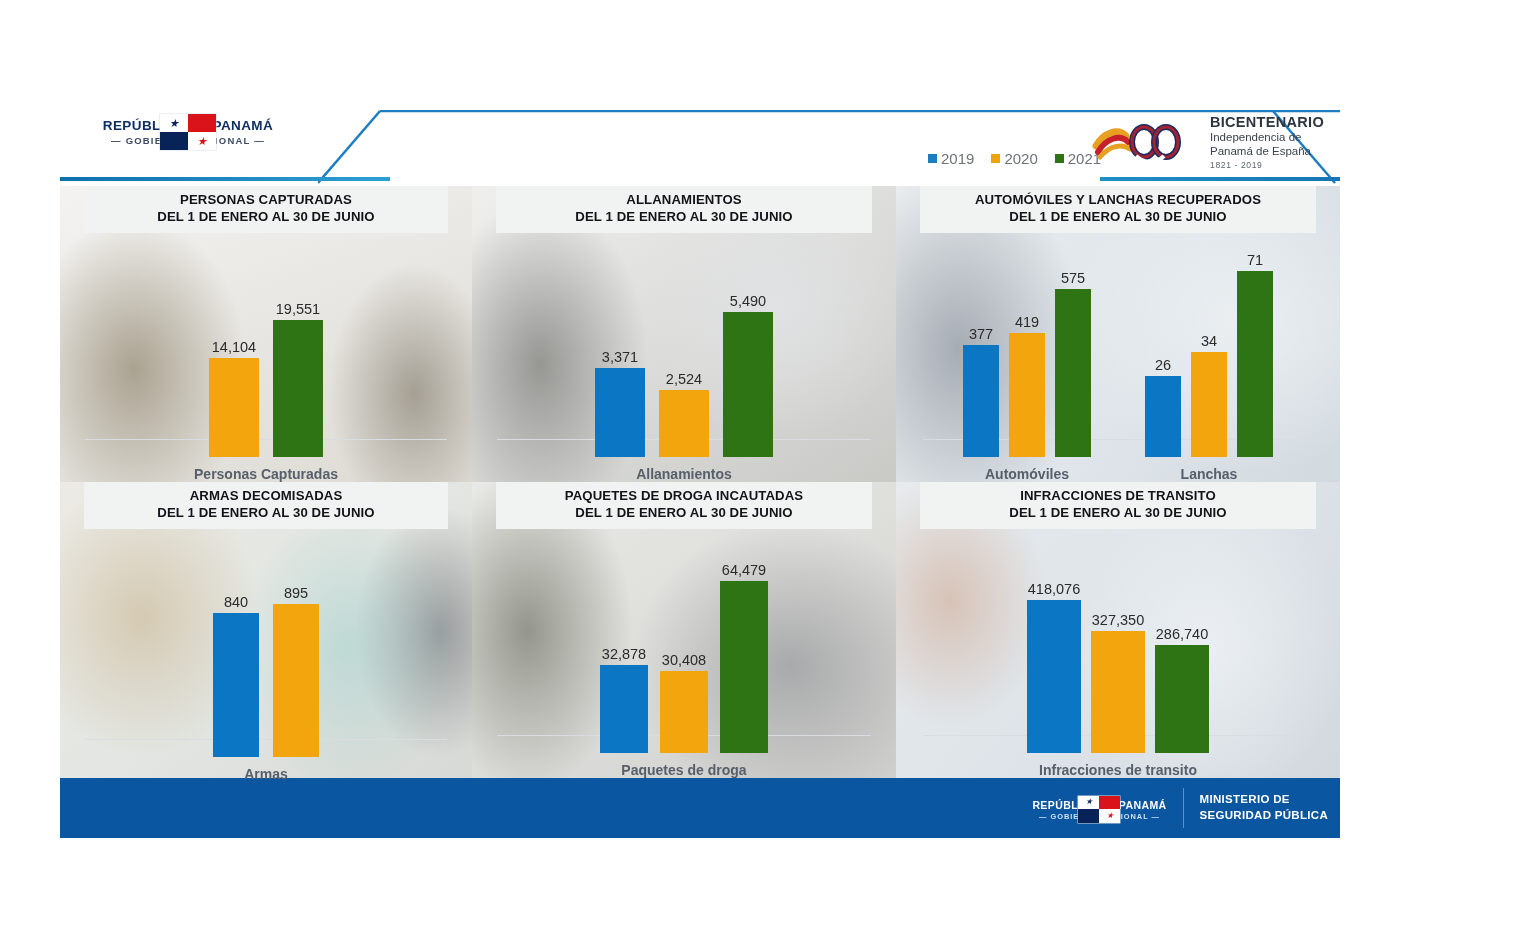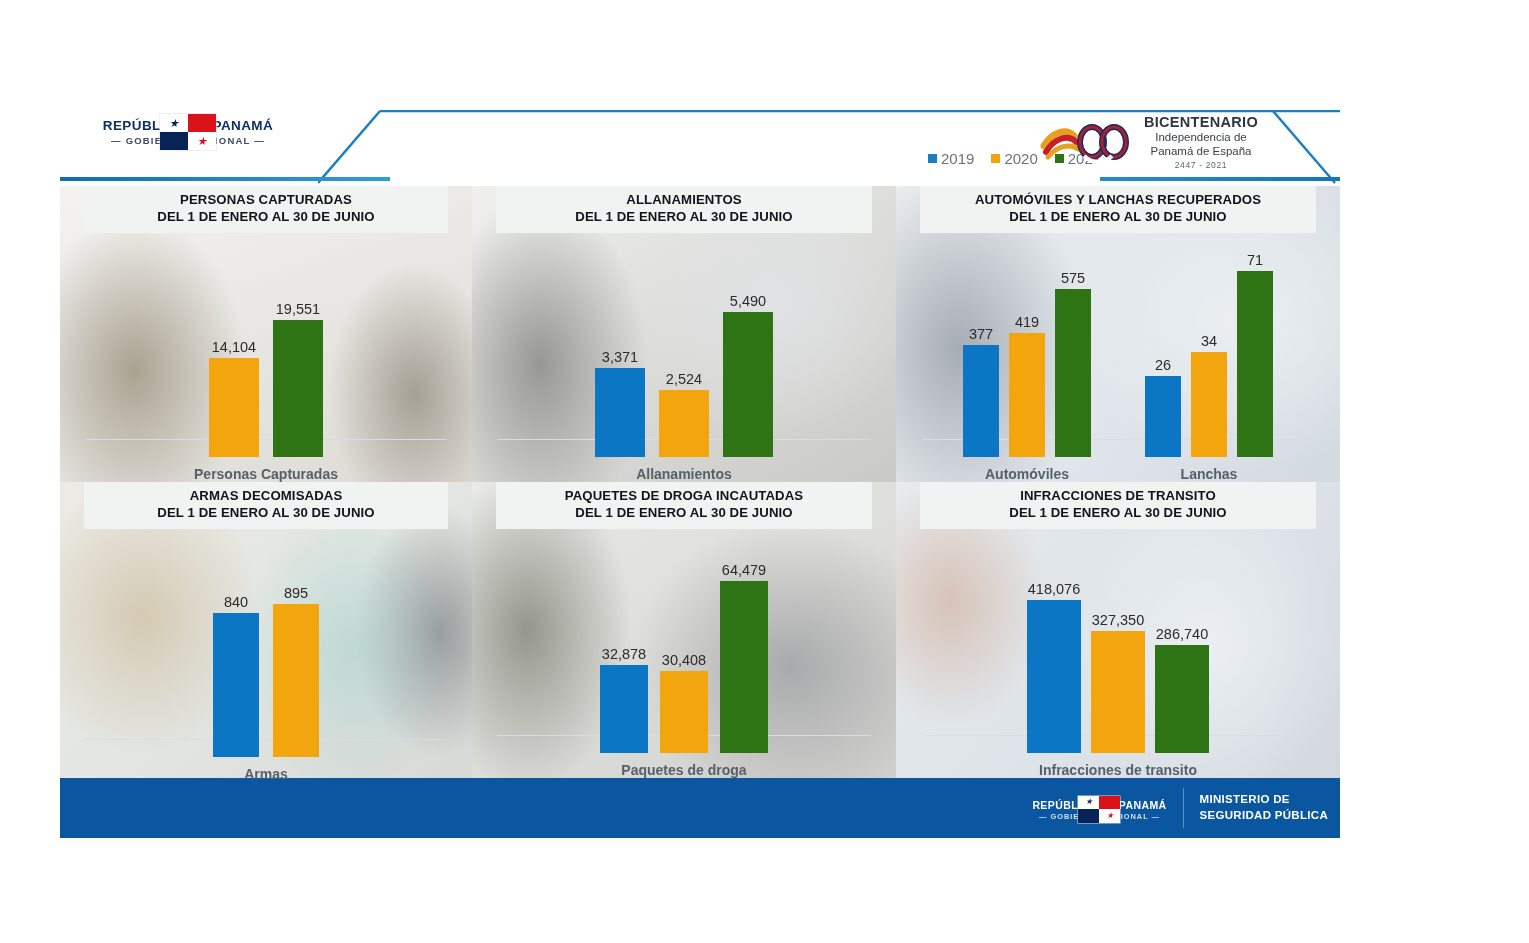--- a/index.html
+++ b/index.html
@@ -121,22 +121,22 @@
 
   .legend {
     position: absolute; left: 852px; top: 42px;
     display: flex; align-items: center; gap: 17px; padding-left: 16px;
   }
   .lg-item { display:flex; align-items:center; gap:4px; }
   .lg-swatch { width: 9px; height: 9px; display:block; }
   .lg-label { font-size: 15px; color: #6e7279; font-weight: 400; }
 
   .bicent {
-    position: absolute; left: 980px; top: 6px;
-    display: flex; align-items: center; gap: 8px; text-align: center;
+    position: absolute; left: 1032px; top: 6px;
+    display: flex; align-items: center; gap: 22px;
   }
   .bicent-mark { width: 96px; height: 52px; }
   .bicent-txt { line-height:1.18; }
   .bc-l1 { font-size: 14.5px; font-weight: bold; color:#2d3640; letter-spacing:0.3px; }
   .bc-l2 { font-size: 11.5px; color:#3a434d; }
   .bc-l3 { font-size: 11.5px; color:#3a434d; }
   .bc-l4 { font-size: 8.6px; color:#5d666f; letter-spacing:0.6px; margin-top:2px; }
 
   
   .grid {
@@ -300,21 +300,21 @@
         <ellipse cx="52" cy="26" rx="12" ry="15" stroke="#1b2b5e" stroke-width="6" fill="none"></ellipse>
         <ellipse cx="52" cy="26" rx="12" ry="15" stroke="#c8202a" stroke-width="3" fill="none" opacity=".8"></ellipse>
         <ellipse cx="74" cy="26" rx="12" ry="15" stroke="#1b2b5e" stroke-width="6" fill="none"></ellipse>
         <ellipse cx="74" cy="26" rx="12" ry="15" stroke="#c8202a" stroke-width="3" fill="none" opacity=".8"></ellipse>
         <path d="M44 40 C52 48, 64 48, 72 40" stroke="#ffffff" stroke-width="4" fill="none"></path>
       </svg>
       <div class="bicent-txt">
         <div class="bc-l1">BICENTENARIO</div>
         <div class="bc-l2">Independencia de</div>
         <div class="bc-l3">Panamá de España</div>
-        <div class="bc-l4">2447 - 2021</div>
+        <div class="bc-l4">1821 - 2019</div>
       </div>
     </div>
   </div>
 
   <div class="grid">
 
     <div class="panel" style="left:0; top:0; width:412px; height:296px;">
       <div class="panel-bg bg-a"></div>
       <div class="panel-title">
         <div>PERSONAS CAPTURADAS</div>

